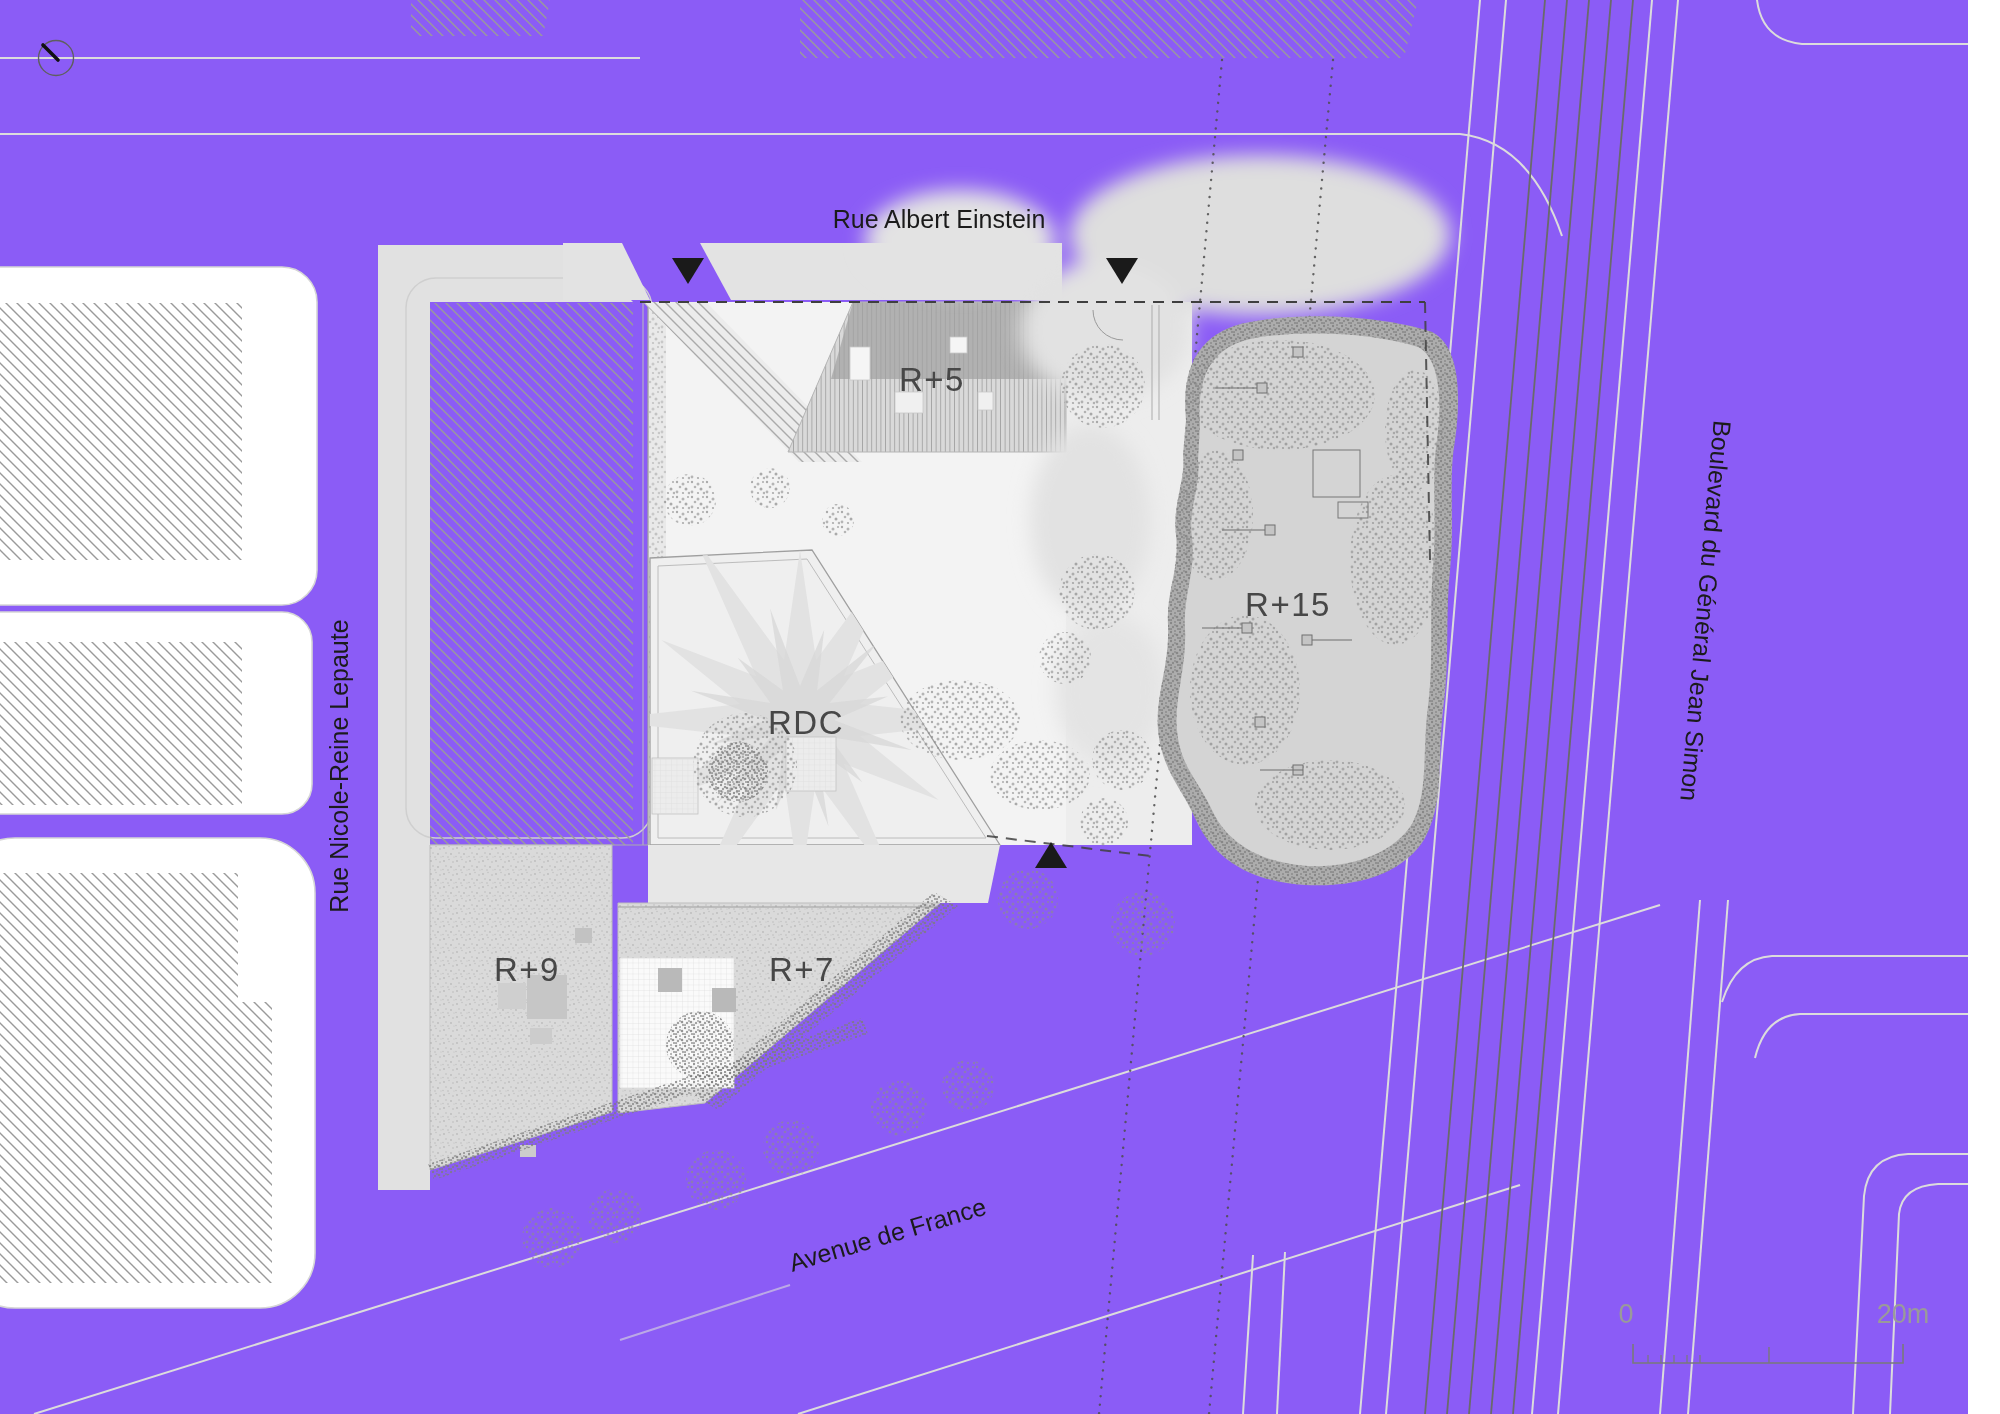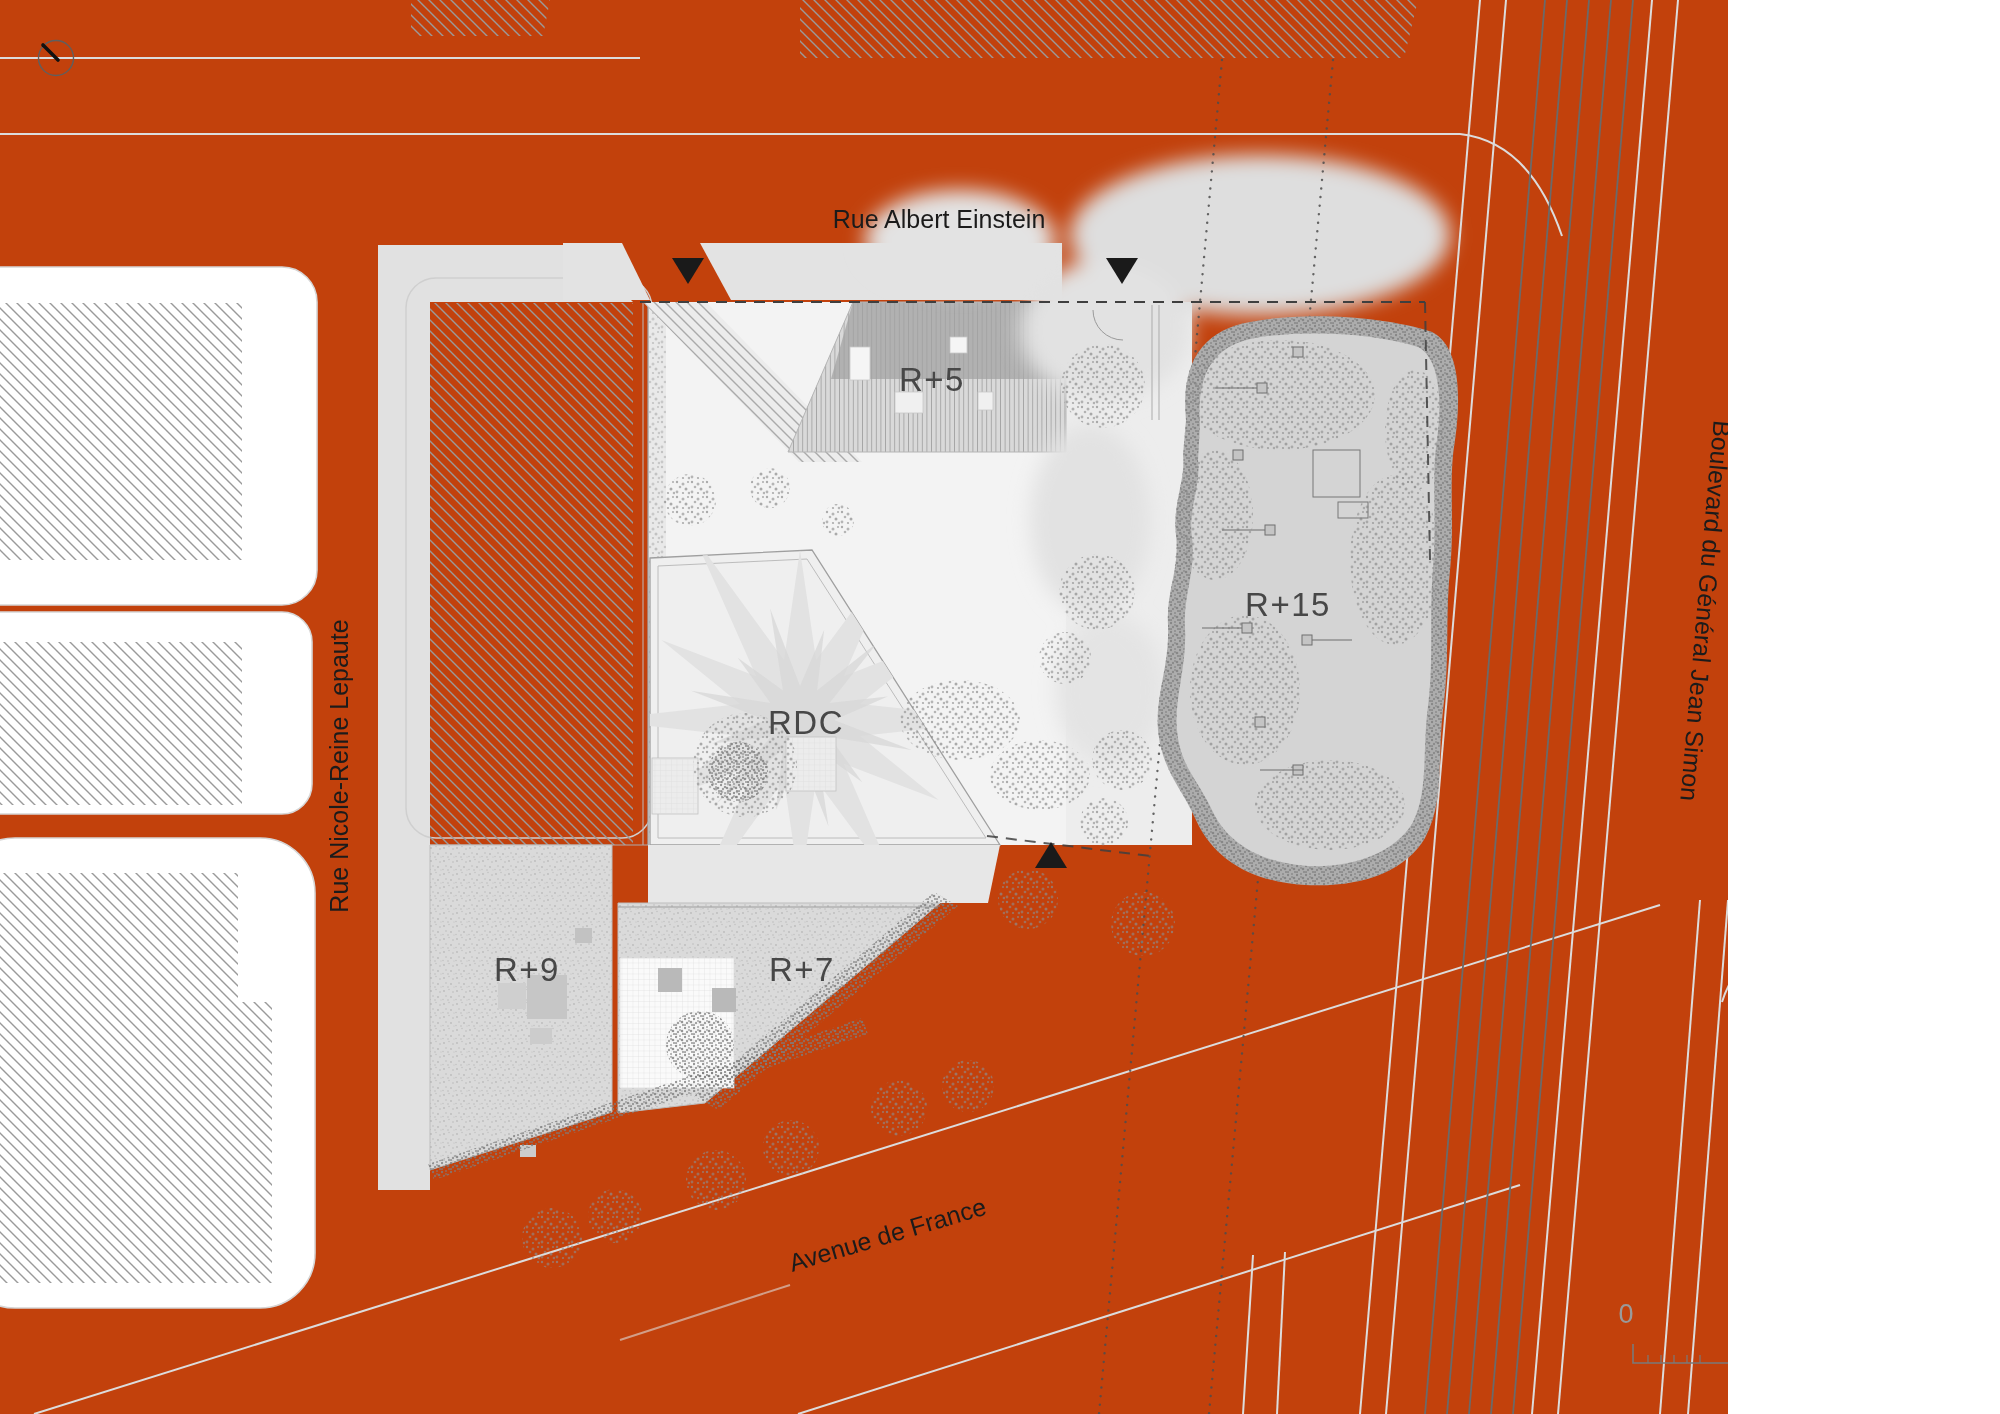--- a/index.html
+++ b/index.html
@@ -1,16 +1,16 @@
 <!DOCTYPE html>
 <html><head>
 <meta charset="utf-8">
 <style>
   html,body{margin:0;padding:0;background:#ffffff;}
-  #stage{position:relative;width:1728px;height:1414px;background:#c2410c;overflow:hidden;
+  #stage{position:relative;width:1968px;height:1414px;background:#8b5cf6;overflow:hidden;
          font-family:"Liberation Sans", sans-serif;}
   svg{position:absolute;left:0;top:0;}
   .street-label{font-family:"Liberation Sans",sans-serif;font-size:25px;fill:#1b1b1b;}
   .bldg-label{font-family:"Liberation Sans",sans-serif;font-size:33px;font-weight:300;
               fill:#474747;letter-spacing:1.5px;}
   .scale-label{font-family:"Liberation Sans",sans-serif;font-size:27px;fill:#9a9a9a;}
   .thinline{stroke:#dcdcdc;stroke-width:2;fill:none;}
   .parcel{fill:#ffffff;stroke:#d6d6d6;stroke-width:1.6;}
   .dashed{stroke:#3f3f3f;stroke-width:2;fill:none;stroke-dasharray:11 8;}
 </style>

